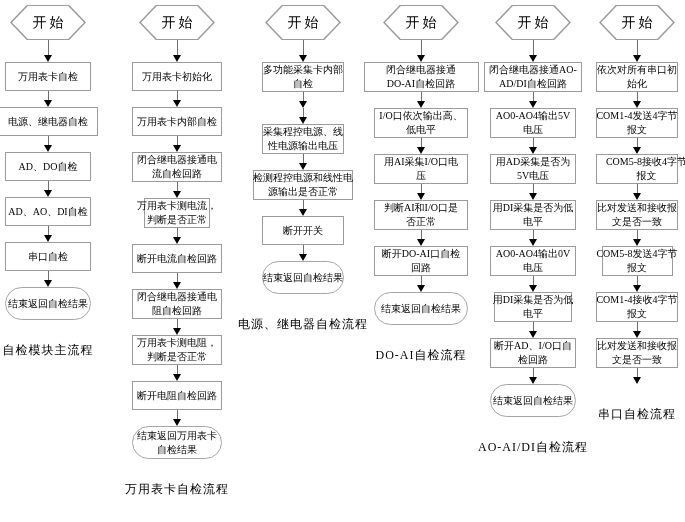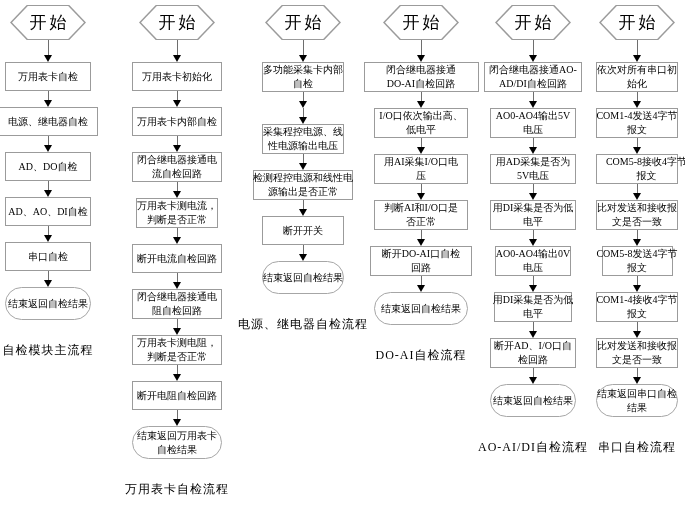--- a/index.html
+++ b/index.html
@@ -23,21 +23,21 @@
     background:#9b9b9b;
     clip-path:polygon(0% 50%, 22% 0%, 78% 0%, 100% 50%, 78% 100%, 22% 100%);
   }
   .hex-in{
     position:absolute; top:1px; left:2px; right:2px; bottom:1px;
     background:#ffffff;
     clip-path:polygon(0% 50%, 22% 0%, 78% 0%, 100% 50%, 78% 100%, 22% 100%);
   }
   .hex-txt{
     position:relative; z-index:1;
-    font-size:17px; letter-spacing:3px; padding-left:3px;
+    font-size:14px; letter-spacing:3px; padding-left:3px;
   }
   
   .pbox{
     flex:none;
     border:1px solid #9b9b9b; background:#ffffff;
     min-height:29px;
     display:flex; align-items:center; justify-content:center;
     text-align:center;
   }
   
@@ -149,21 +149,21 @@
         <span class="ahead"></span>
       </div>
       <div class="pbox" style="width: 90px;">
         <span class="ntxt">闭合继电器接通电
 流自检回路</span>
       </div>
       <div class="arrow">
         <span class="aline"></span>
         <span class="ahead"></span>
       </div>
-      <div class="pbox" style="width: 82px;">
+      <div class="pbox" style="width: 66px;">
         <span class="ntxt">万用表卡测电流，
 判断是否正常</span>
       </div>
       <div class="arrow">
         <span class="aline"></span>
         <span class="ahead"></span>
       </div>
       <div class="pbox" style="width: 90px;">
         <span class="ntxt">断开电流自检回路</span>
       </div>
@@ -283,21 +283,21 @@
         <span class="ahead"></span>
       </div>
       <div class="pbox" style="width: 94px;">
         <span class="ntxt">判断AI和I/O口是
 否正常</span>
       </div>
       <div class="arrow">
         <span class="aline"></span>
         <span class="ahead"></span>
       </div>
-      <div class="pbox" style="width: 102px;">
+      <div class="pbox" style="width: 94px;">
         <span class="ntxt">断开DO-AI口自检
 回路</span>
       </div>
       <div class="arrow">
         <span class="aline"></span>
         <span class="ahead"></span>
       </div>
       <div class="stadium" style="width: 94px;">
         <span class="ntxt">结束返回自检结果</span>
       </div>
@@ -337,21 +337,21 @@
         <span class="ahead"></span>
       </div>
       <div class="pbox" style="width: 86px;">
         <span class="ntxt">用DI采集是否为低
 电平</span>
       </div>
       <div class="arrow">
         <span class="aline"></span>
         <span class="ahead"></span>
       </div>
-      <div class="pbox" style="width: 76px;">
+      <div class="pbox" style="width: 86px;">
         <span class="ntxt">AO0-AO4输出0V
 电压</span>
       </div>
       <div class="arrow">
         <span class="aline"></span>
         <span class="ahead"></span>
       </div>
       <div class="pbox" style="width: 78px;">
         <span class="ntxt">用DI采集是否为低
 电平</span>
@@ -431,19 +431,15 @@
         <span class="ahead"></span>
       </div>
       <div class="pbox" style="width: 82px;">
         <span class="ntxt">比对发送和接收报
 文是否一致</span>
       </div>
       <div class="arrow">
         <span class="aline"></span>
         <span class="ahead"></span>
       </div>
-      <div class="stadium" style="width: 82px;">
-        <span class="ntxt">结束返回串口自检
-结果</span>
-      </div>
       <div class="fc-caption">串口自检流程</div>
     </div>
   </div>
 
 </body></html>

